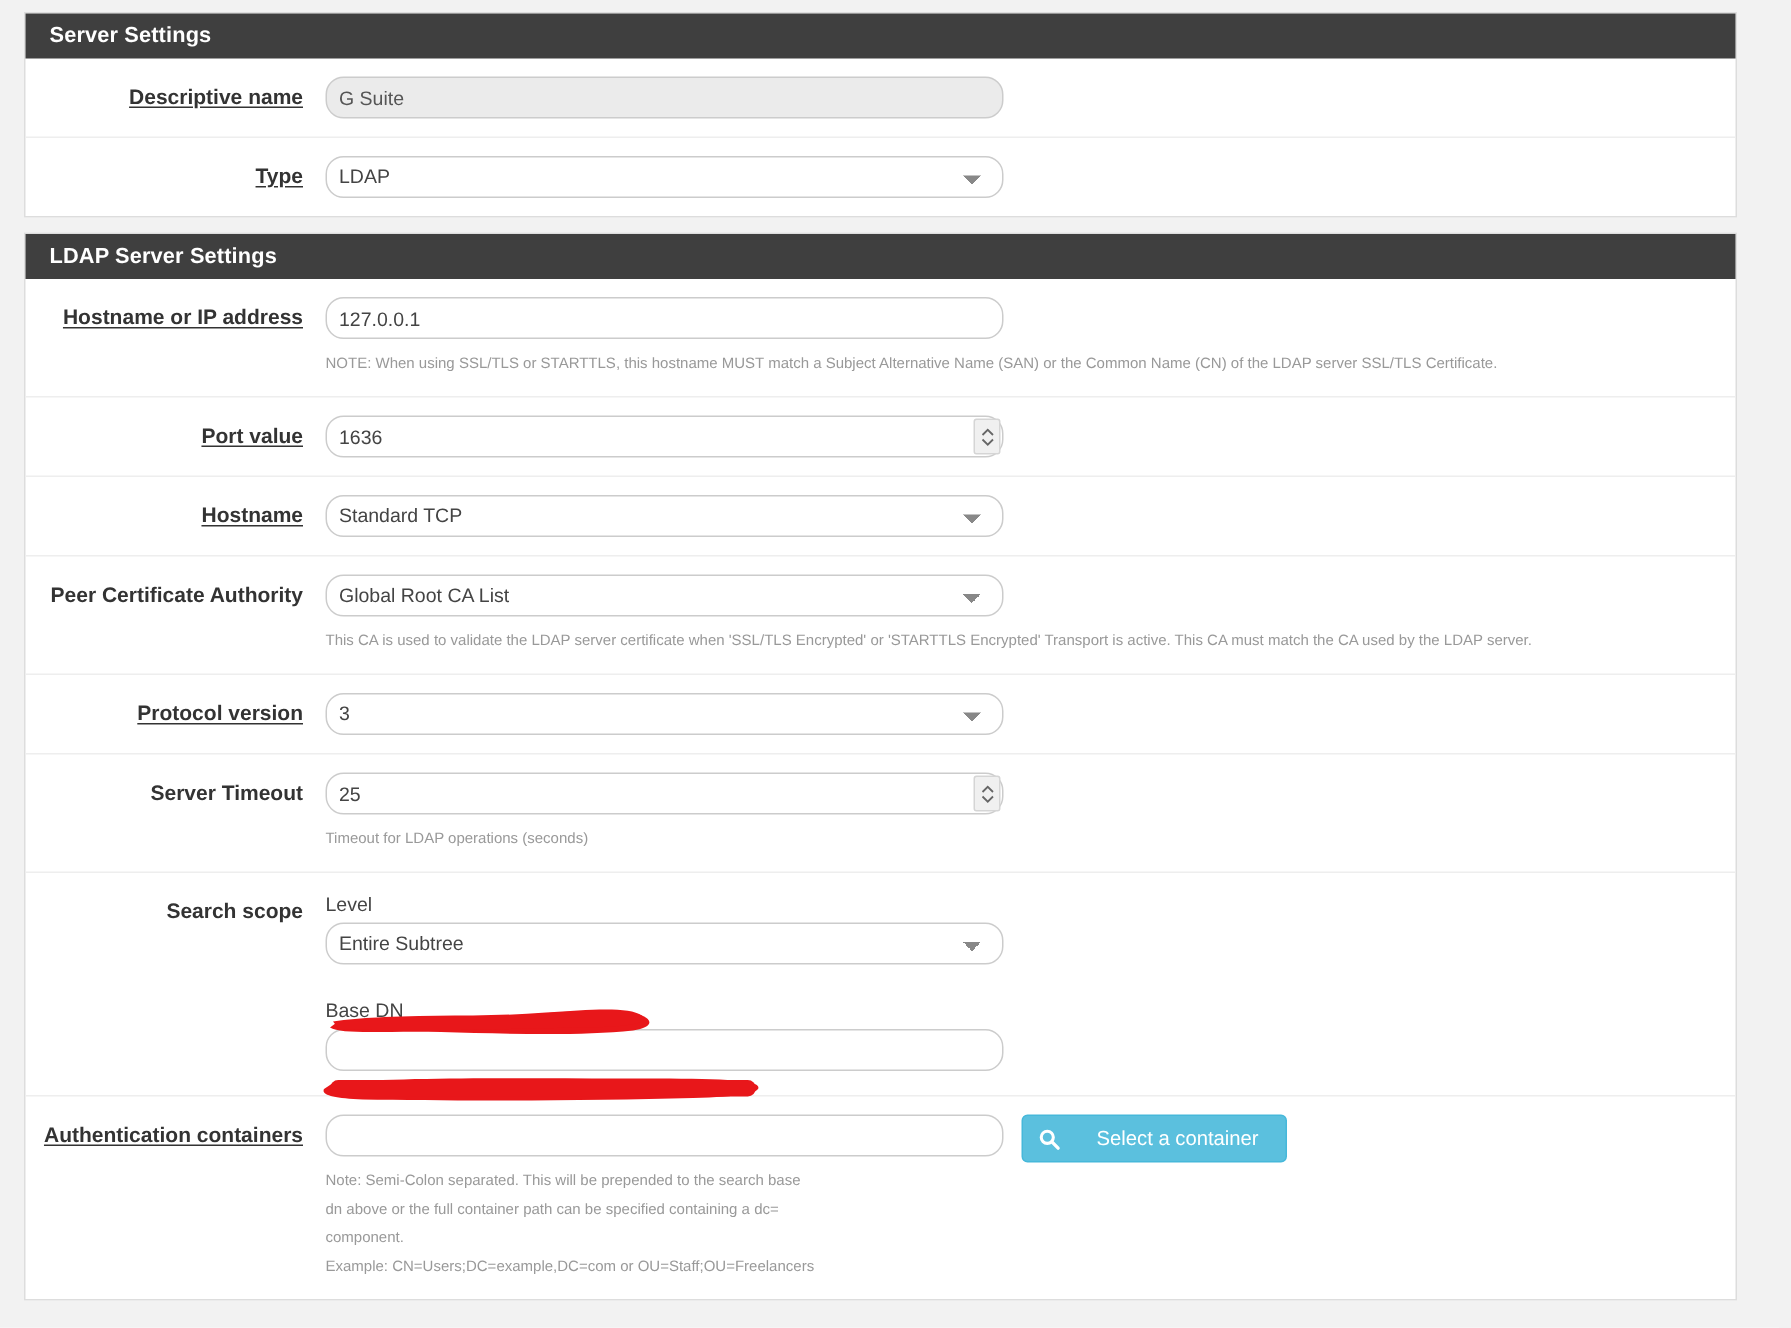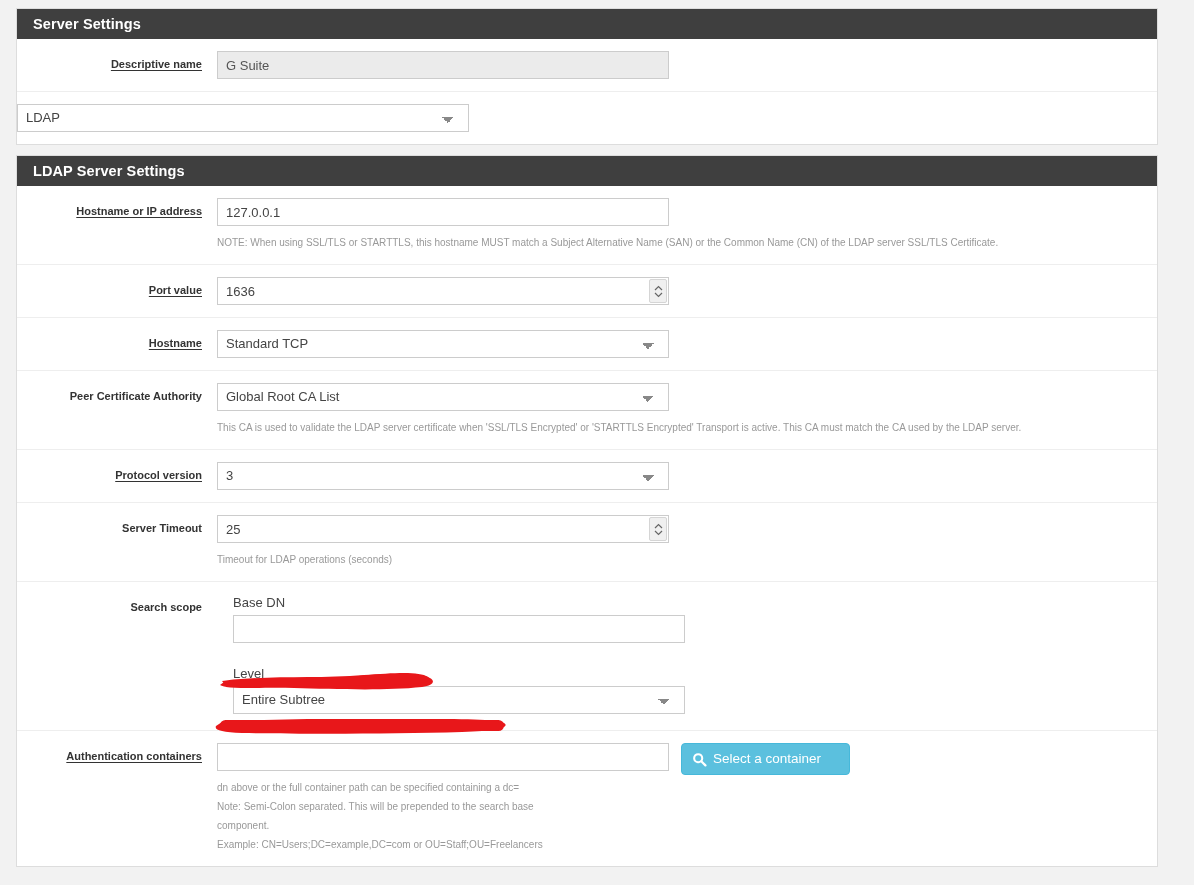--- a/index.html
+++ b/index.html
@@ -45,36 +45,36 @@
     min-height: 42px;
   }
   .row:last-child { border-bottom: none; }
   .row-label {
     width: 200px;
     flex: 0 0 200px;
     text-align: right;
     padding-right: 15px;
     padding-top: 5px;
     font-weight: bold;
-    font-size: 11px;
+    font-size: 14px;
     color: #333;
     line-height: 17px;
   }
   .row-label .u { text-decoration: underline; text-underline-offset: 2px; }
   .row-ctrl {
     flex: 1 1 auto;
     padding-right: 14px;
     min-width: 0;
   }
   .ctrl-line { display: flex; align-items: flex-start; gap: 12px; }
   input.form-ctrl, select.form-ctrl {
     width: 452px;
     height: 28px;
     border: 1px solid #cccccc;
-    border-radius: 0;
+    border-radius: 12px;
     background: #ffffff;
     padding: 0 8px;
     font-family: "Liberation Sans", sans-serif;
     font-size: 13px;
     color: #444;
     outline: none;
     line-height: 26px;
     display: block;
   }
   input.form-ctrl.disabled {
@@ -128,25 +128,25 @@
     line-height: 17px;
   }
   .sub-block { margin-bottom: 0; }
   .sub-block + .sub-block { margin-top: 22px; }
   .btn-info {
     background: #5bc0de;
     border: 1px solid #46b8da;
     border-radius: 4px;
     color: #ffffff;
     font-size: 13.5px;
-    padding: 7px 28px 7px 10px;
+    padding: 7px 18px 7px 10px;
     line-height: 16px;
     display: inline-flex;
     align-items: center;
-    gap: 6px;
+    gap: 24px;
     cursor: pointer;
     white-space: nowrap;
     font-family: "Liberation Sans", sans-serif;
   }
   .btn-info svg { display: block; flex: 0 0 auto; }
   .redact {
     position: absolute;
     pointer-events: none;
     z-index: 20;
   }
@@ -164,20 +164,23 @@
       <div class="row">
         <div class="row-label">
           <span class="u">Descriptive name</span>
         </div>
         <div class="row-ctrl">
           <input class="form-ctrl disabled" type="text" readonly="" value="G Suite" style="">
         </div>
       </div>
 
       <div class="row">
+        <div class="row-label">
+          <span class="u">Type</span>
+        </div>
         <div class="row-ctrl">
           <select class="form-ctrl">
             <option>LDAP</option>
           </select>
         </div>
       </div>
 
     </div>
   </div>
 
@@ -261,49 +264,49 @@
               </svg>
               <svg width="9" height="6" viewBox="0 0 9 6">
                 <path d="M1 1 L4.5 4.5 L8 1" fill="none" stroke="#666" stroke-width="1.2"></path>
               </svg>
             </span>
           </div>
           <div class="help-text narrow">Timeout for LDAP operations (seconds)</div>
         </div>
       </div>
 
-      <div class="row" style="padding-bottom:16px;gap:16px;">
+      <div class="row" style="padding-bottom:16px;">
         <div class="row-label">
           <span>Search scope</span>
         </div>
         <div class="row-ctrl">
-          <div class="sub-block">
-            <div class="sub-label">Base DN</div>
-            <input class="form-ctrl" type="text" value="" style="">
-          </div>
           <div class="sub-block">
             <div class="sub-label">Level</div>
             <select class="form-ctrl">
               <option>Entire Subtree</option>
             </select>
           </div>
+          <div class="sub-block">
+            <div class="sub-label">Base DN</div>
+            <input class="form-ctrl" type="text" value="" style="">
+          </div>
         </div>
       </div>
 
       <div class="row">
         <div class="row-label">
           <span class="u">Authentication containers</span>
         </div>
         <div class="row-ctrl">
           <div class="ctrl-line">
             <div>
               <input class="form-ctrl" type="text" value="" style="">
               <div class="help-text narrow">
+                <div>Note: Semi-Colon separated. This will be prepended to the search base</div>
                 <div>dn above or the full container path can be specified containing a dc=</div>
-                <div>Note: Semi-Colon separated. This will be prepended to the search base</div>
                 <div>component.</div>
                 <div>Example: CN=Users;DC=example,DC=com or OU=Staff;OU=Freelancers</div>
               </div>
             </div>
             <button class="btn-info">
               <svg width="15" height="15" viewBox="0 0 16 16">
                 <circle cx="6.6" cy="6.6" r="4.3" fill="none" stroke="#ffffff" stroke-width="2.2"></circle>
                 <line x1="9.9" y1="9.9" x2="14.3" y2="14.3" stroke="#ffffff" stroke-width="2.4" stroke-linecap="round"></line>
               </svg>
               <span>Select a container</span>

